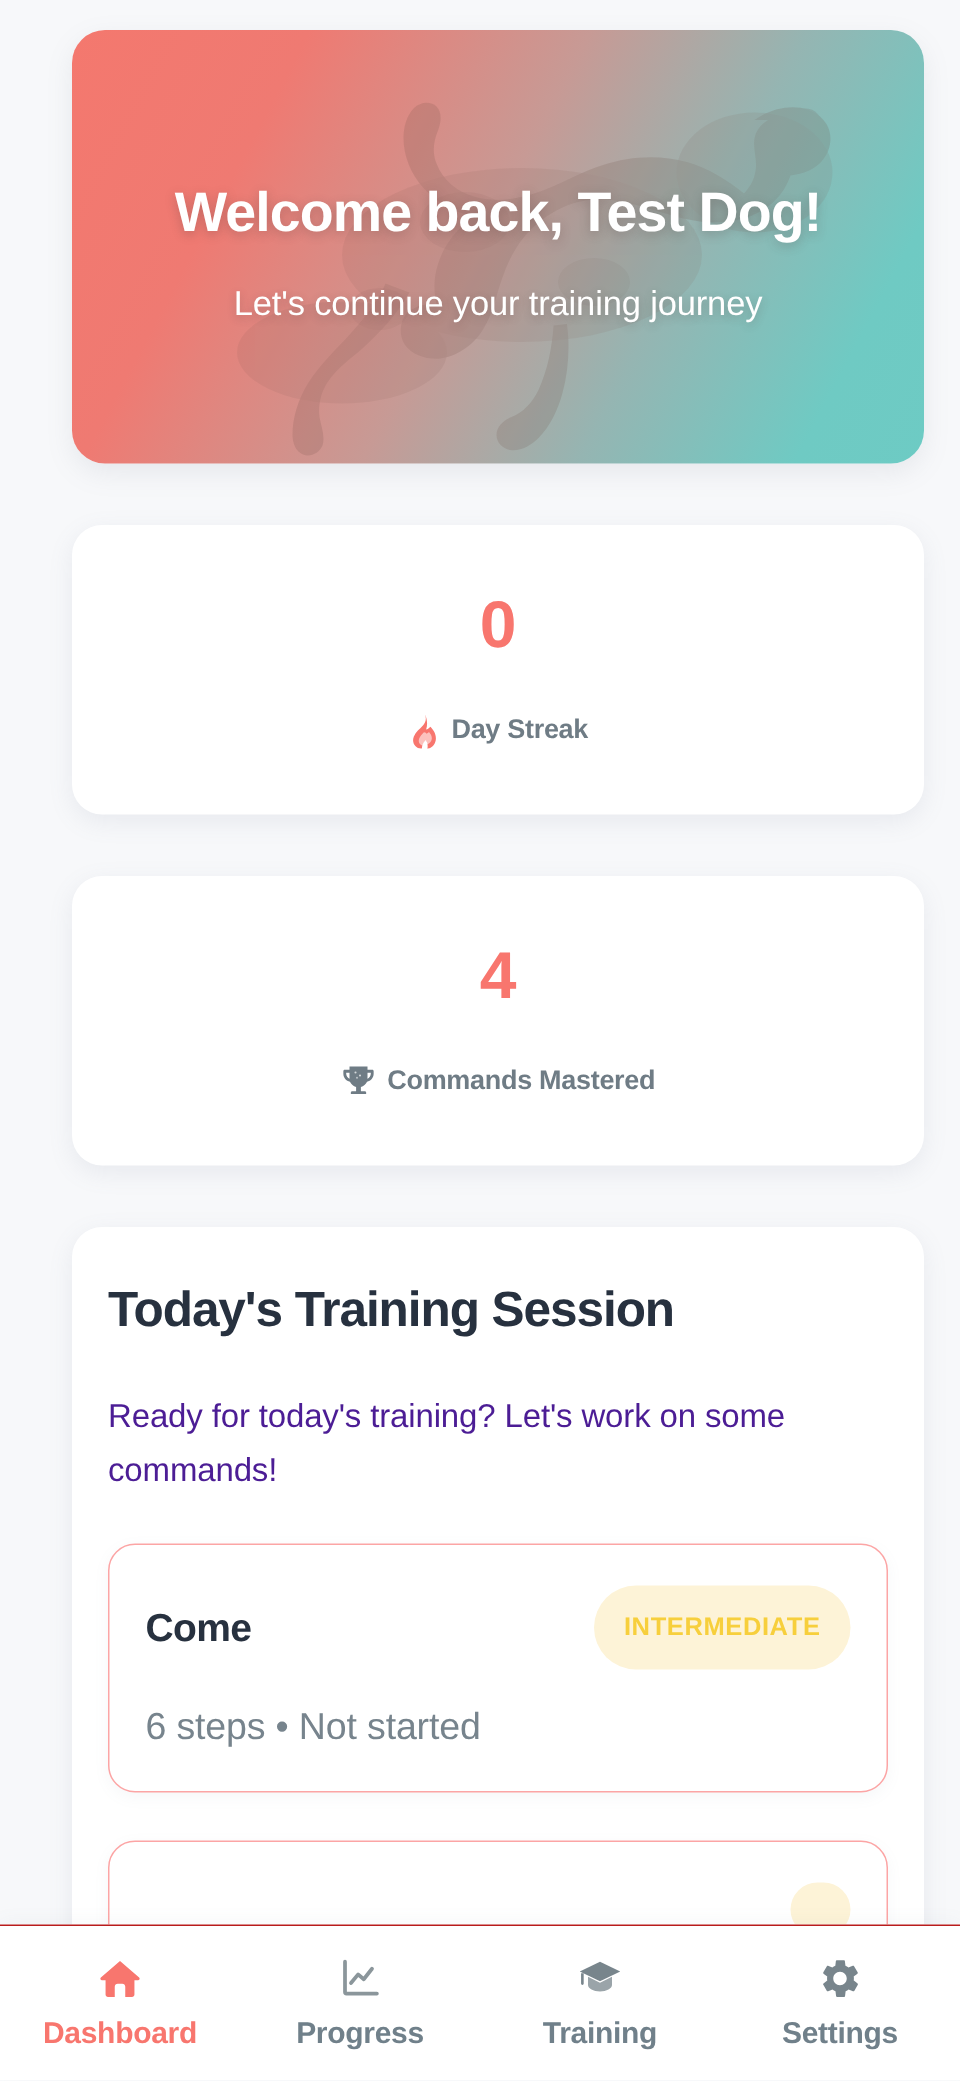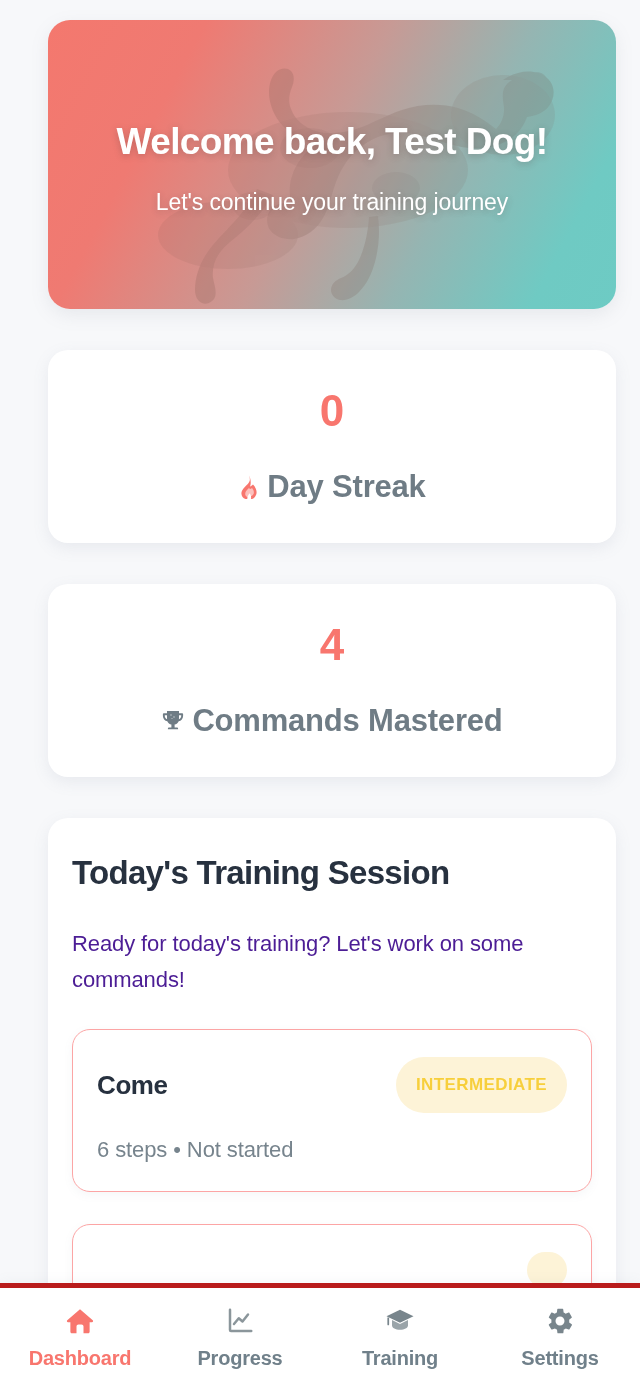--- a/index.html
+++ b/index.html
@@ -103,21 +103,21 @@
 
   .stat-label-row {
     margin-top: 36px;
     display: flex;
     align-items: center;
     gap: 7px;
   }
 
   .stat-label {
     color: #6f7c85;
-    font-size: 31px;
+    font-size: 18px;
     font-weight: bold;
     letter-spacing: -0.2px;
   }
 
   .flame-icon { width: 22px; height: 24px; display: block; }
   .trophy-icon { width: 24px; height: 24px; display: block; }
 
   
   .session-card {
     margin-top: 41px;
@@ -170,33 +170,33 @@
     font-weight: bold;
     letter-spacing: 0.4px;
   }
 
   .badge-intermediate { background: #fdf3d7; color: #f7cf3c; }
   .badge-beginner { background: #fdf3d7; color: #f7cf3c; }
 
   .command-meta {
     margin-top: 24px;
     color: #77848d;
-    font-size: 22px;
+    font-size: 25px;
     letter-spacing: -0.1px;
   }
 
   
   .bottom-nav {
     position: absolute;
     left: 0;
     bottom: 0;
     width: 640px;
     height: 104px;
     background: #ffffff;
-    border-top: 5px solid #b91c1c;
+    border-top: 1px solid #b91c1c;
     display: flex;
     align-items: center;
     box-shadow: 0 -2px 12px rgba(125,135,155,0.06);
     z-index: 10;
   }
 
   .nav-item {
     flex: 1;
     display: flex;
     flex-direction: column;

